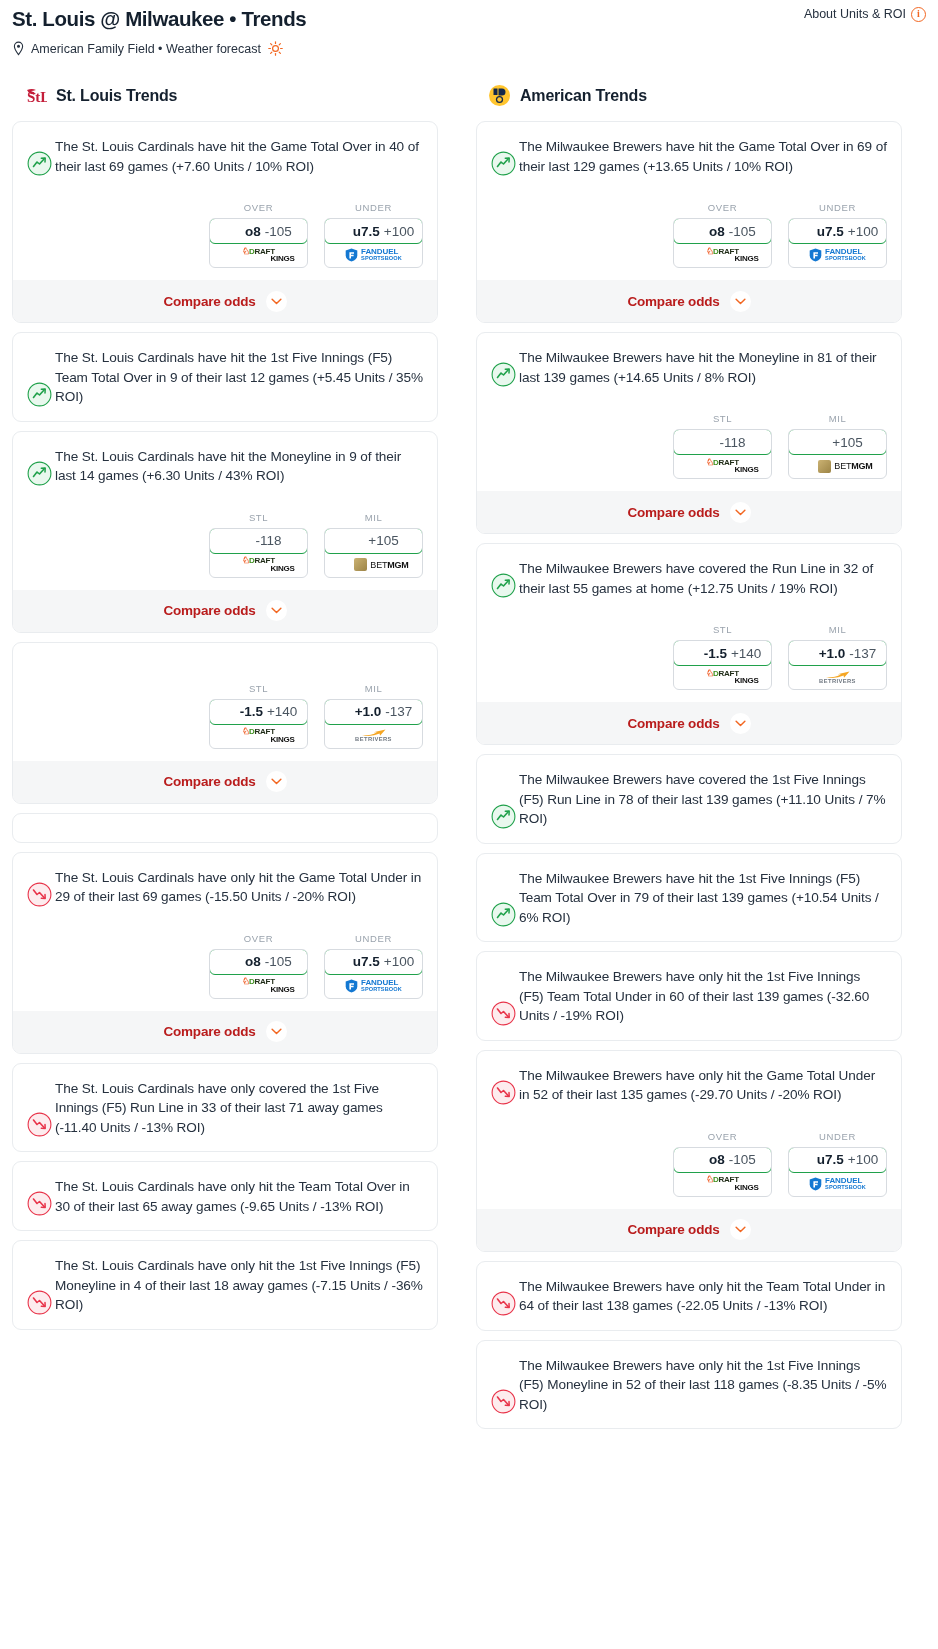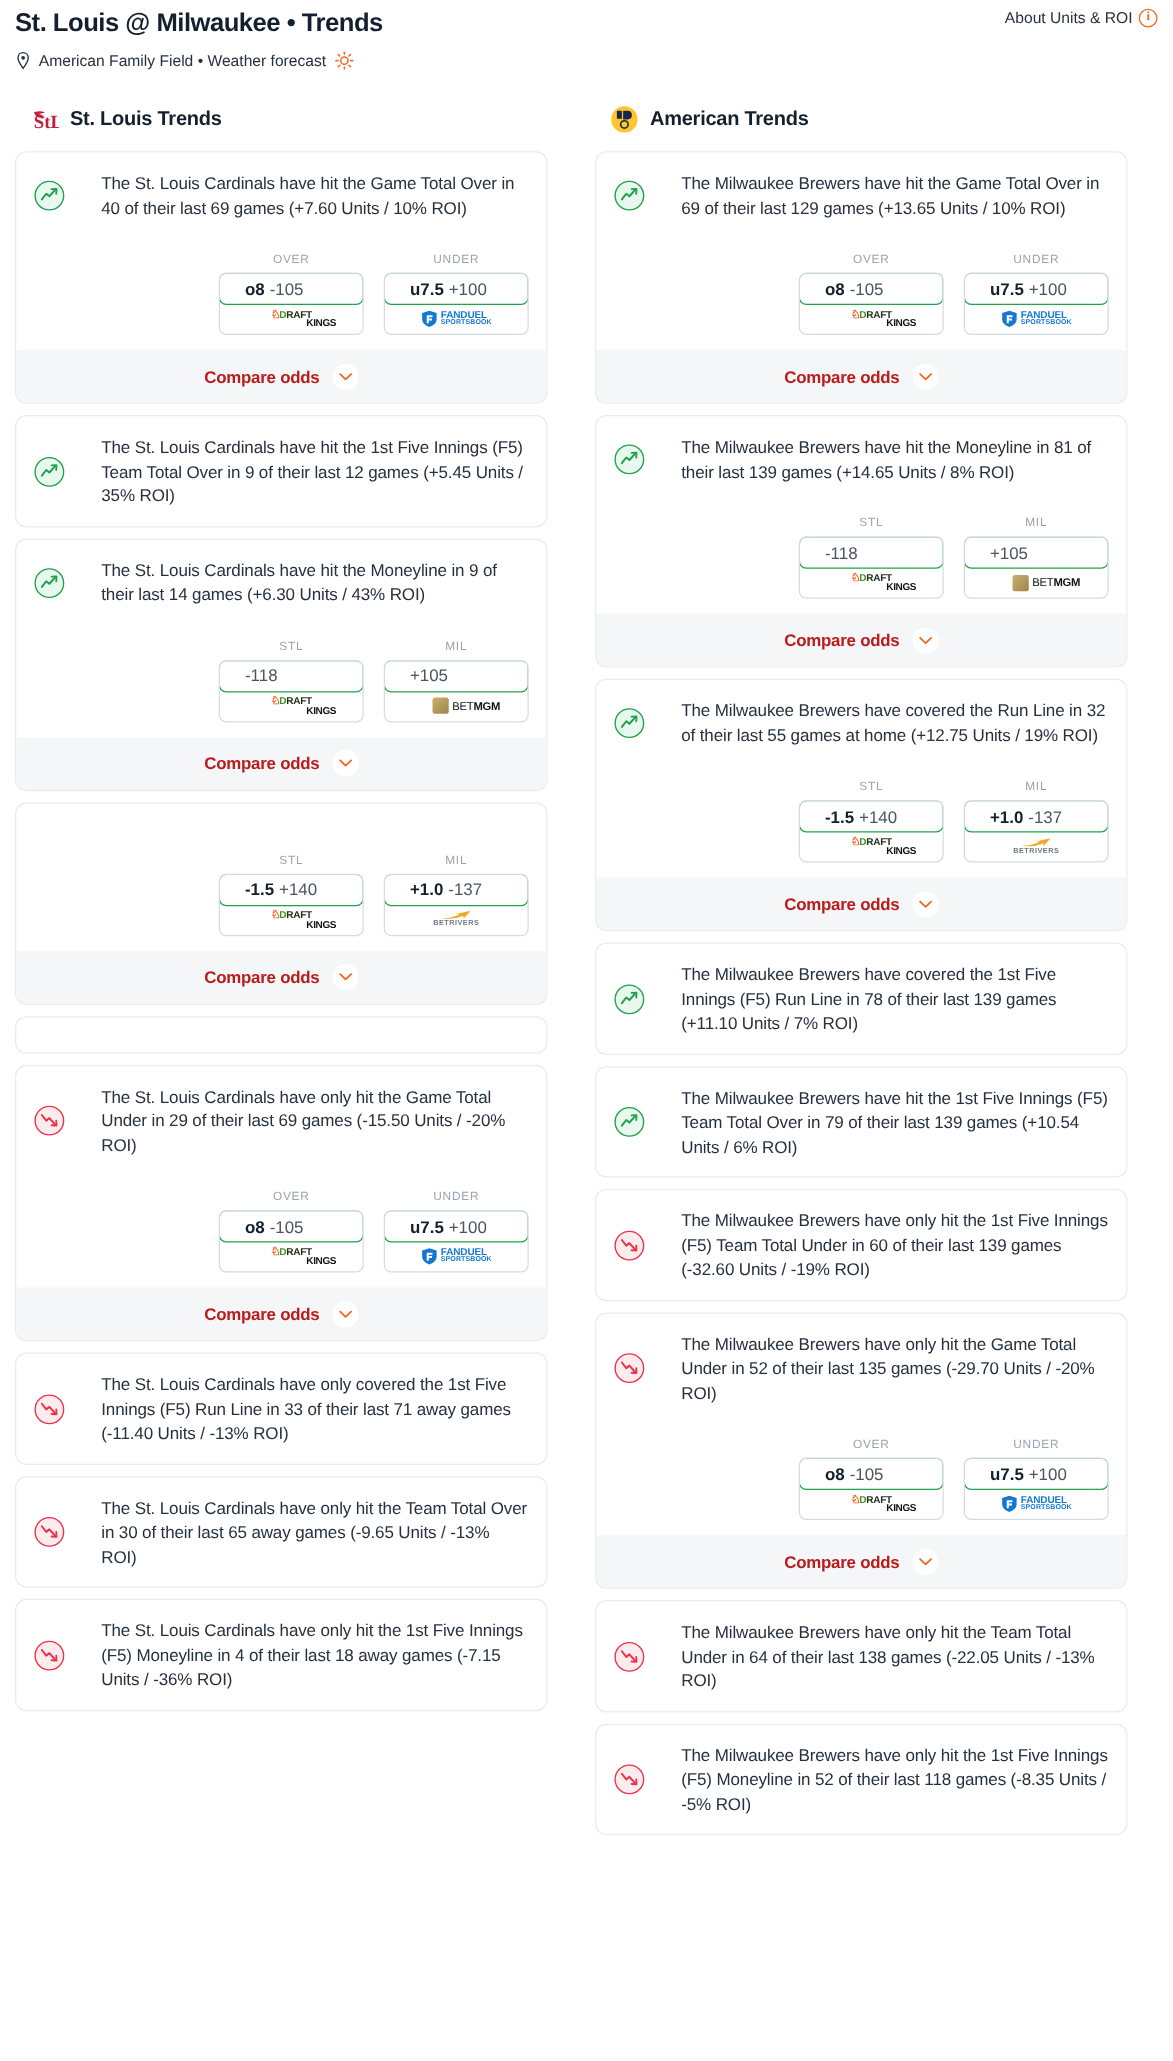--- a/index.html
+++ b/index.html
@@ -86,58 +86,59 @@
 
   
   .trend-card {
     border: 1px solid #e9ecef;
     border-radius: 9px;
     background: #fff;
     padding: 14px 14px 0 14px;
     margin-bottom: 9px;
     overflow: hidden;
   }
-  .trend-top { display: flex; gap: 29px; align-items: center; }
+  .trend-top { display: flex; gap: 3px; align-items: flex-end; }
   .trend-icon { width: 25px; height: 25px; flex: none; margin-top: 1px; }
   .trend-text {
     font-size: 13.6px;
     line-height: 19.5px;
     color: #26313f;
     letter-spacing: -0.1px;
     padding-top: 1px;
   }
 
   
   .odds-area {
     display: flex;
     justify-content: flex-end;
     gap: 16px;
     margin-top: 26px;
   }
-  .odds-col { width: 116px; }
+  .odds-col { width: 99px; }
   .odds-label {
     font-size: 9.5px;
     letter-spacing: 0.6px;
     color: #9aa3ad;
     text-align: center;
     margin-bottom: 5px;
     font-weight: normal;
   }
   .odds-box {
     border: 1px solid #d7dbe0;
     border-radius: 6px;
     overflow: hidden;
     background: #fff;
   }
   .odds-value {
     border: 1px solid #20a14b;
     border-radius: 6px;
     height: 26px;
     display: flex;
     align-items: center;
+    justify-content: center;
     gap: 4px;
     font-size: 13.5px;
     background: #fff;
     position: relative;
     z-index: 1;
     margin: -1px;
     padding-left: 20px;
   }
   .odds-value .line { font-weight: bold; color: #14202e; }
   .odds-value .price { color: #4a5560; }

